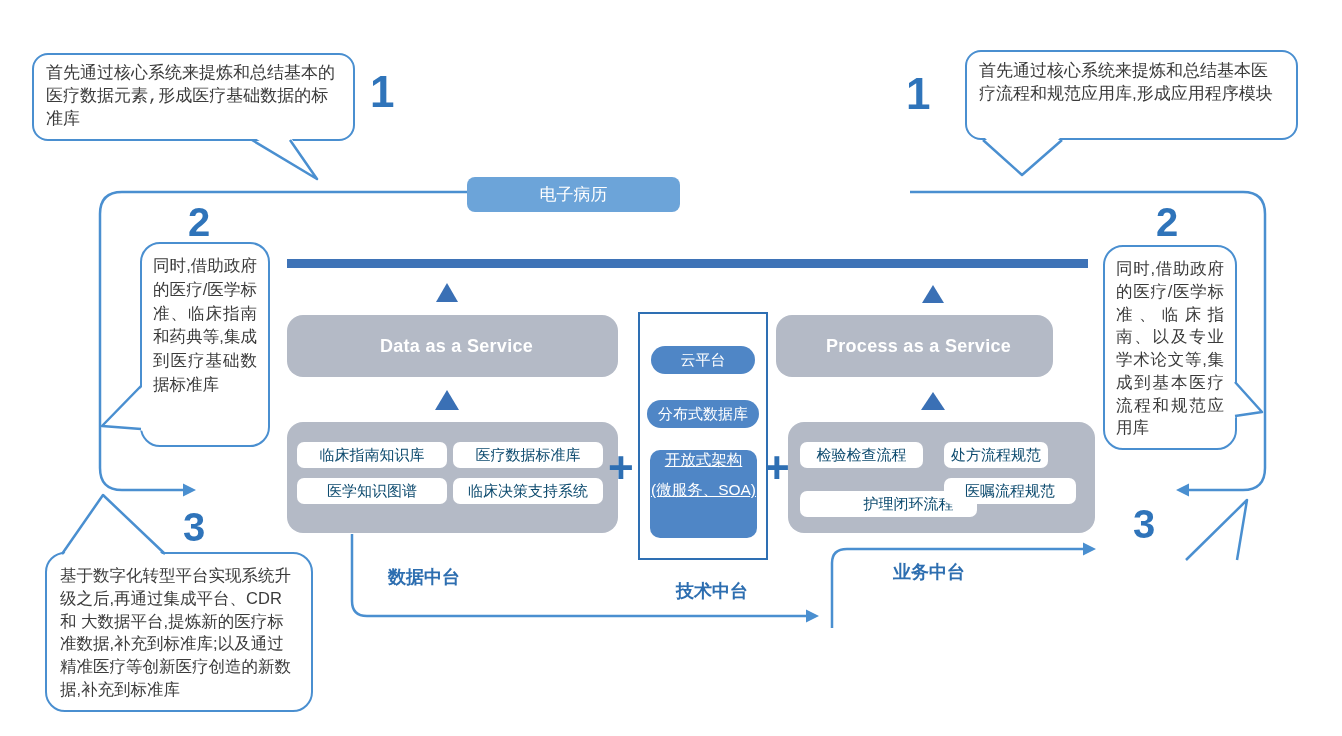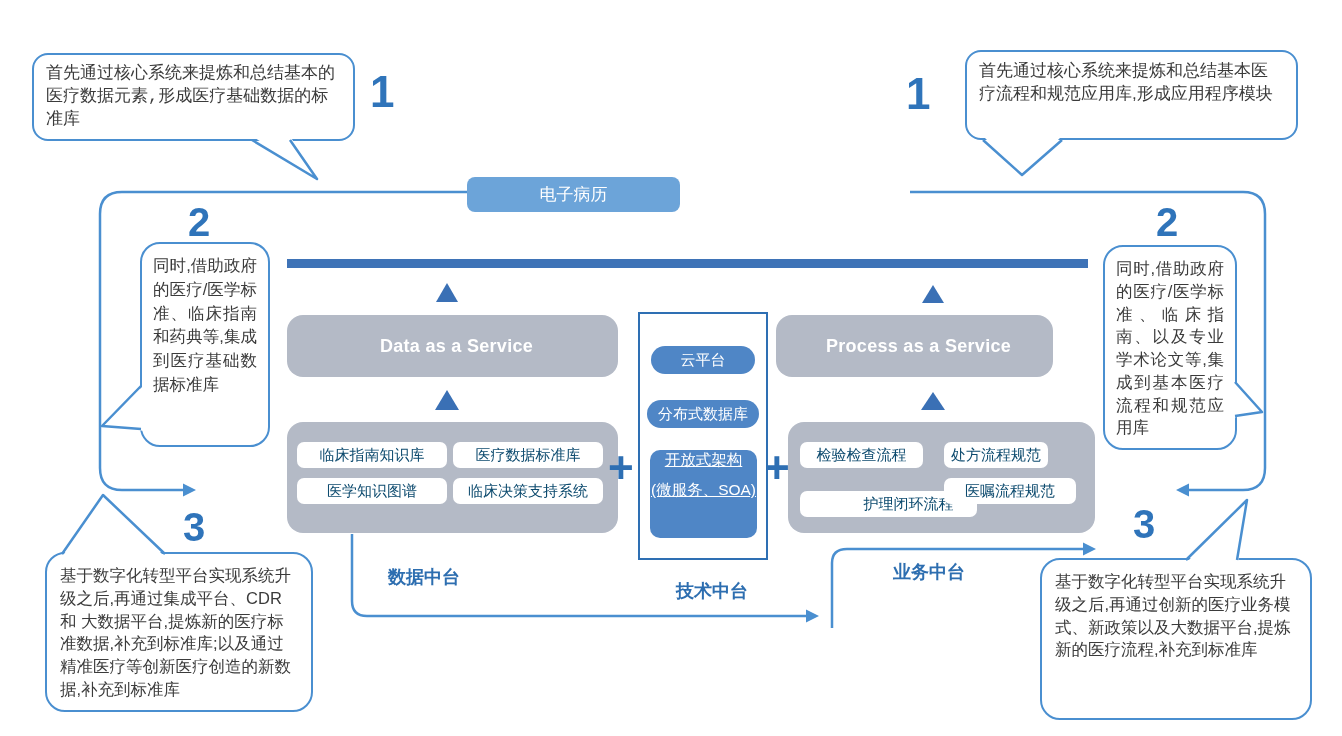--- a/index.html
+++ b/index.html
@@ -68,21 +68,20 @@
   <div class="num" style="left:188px;top:202px;font-size:40px;">2</div>
   <div class="bubble narrow" style="left:140px;top:242px;width:130px;height:205px;">同时,借助政府的医疗/医学标准、临床指南和药典等,集成到医疗基础数据标准库</div>
 
   <div class="num" style="left:1156px;top:202px;font-size:40px;">2</div>
   <div class="bubble narrow" style="left:1103px;top:245px;width:134px;height:205px;line-height:1.38;">同时,借助政府的医疗/医学标准、临床指南、以及专业学术论文等,集成到基本医疗流程和规范应用库</div>
 
   <div class="num" style="left:183px;top:507px;font-size:40px;">3</div>
   <div class="bubble wide3" style="left:45px;top:552px;width:268px;height:160px;">基于数字化转型平台实现系统升级之后,再通过集成平台、CDR 和 大数据平台,提炼新的医疗标准数据,补充到标准库;以及通过精准医疗等创新医疗创造的新数据,补充到标准库</div>
 
   <div class="num" style="left:1133px;top:504px;font-size:40px;">3</div>
-  <div class="bubble wide3" style="left:1040px;top:558px;width:272px;height:162px;">基于数字化转型平台实现系统升级之后,再通过创新的医疗业务模式、新政策以及大数据平台,提炼新的医疗流程,补充到标准库</div>
 
   <svg class="layer top" width="1342" height="736">
     <polygon points="252,136 317,179 290,136" fill="#ffffff"></polygon>
     <polyline points="252,140 317,179 290,140" fill="none" stroke="#4a8fd0" stroke-width="2.5" stroke-linejoin="round"></polyline>
     <polygon points="983,136 1022,175 1062,136" fill="#ffffff"></polygon>
     <polyline points="983,140 1022,175 1062,140" fill="none" stroke="#4a8fd0" stroke-width="2.5" stroke-linejoin="round"></polyline>
     <polygon points="145,384 102,426 145,431" fill="#ffffff"></polygon>
     <polyline points="141,386 102,426 141,429" fill="none" stroke="#4a8fd0" stroke-width="2.5" stroke-linejoin="round"></polyline>
     <polygon points="1232,380 1262,412 1232,418" fill="#ffffff"></polygon>
     <polyline points="1235,382 1262,412 1235,416" fill="none" stroke="#4a8fd0" stroke-width="2.5" stroke-linejoin="round"></polyline>

